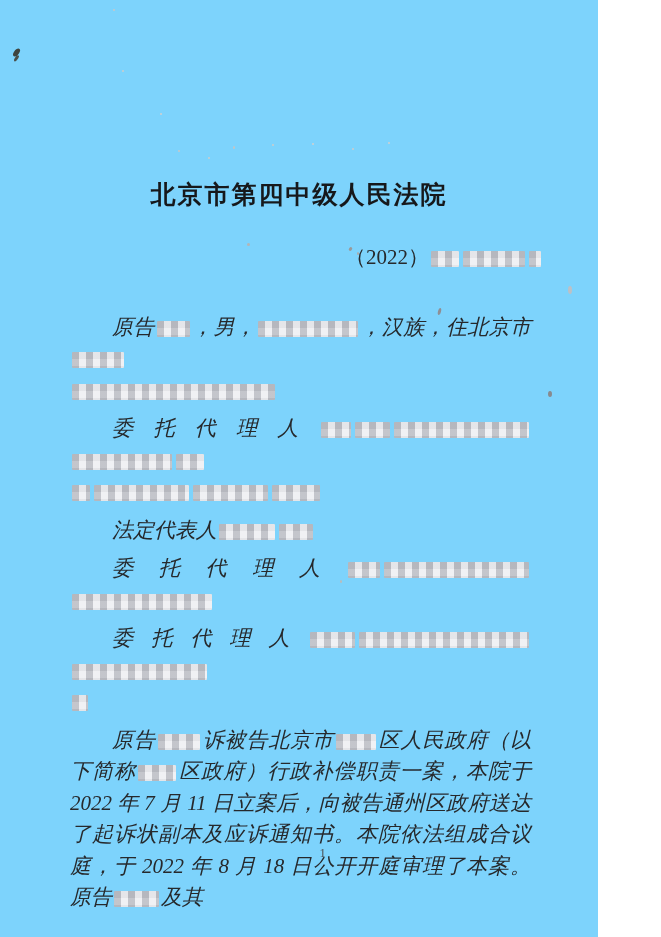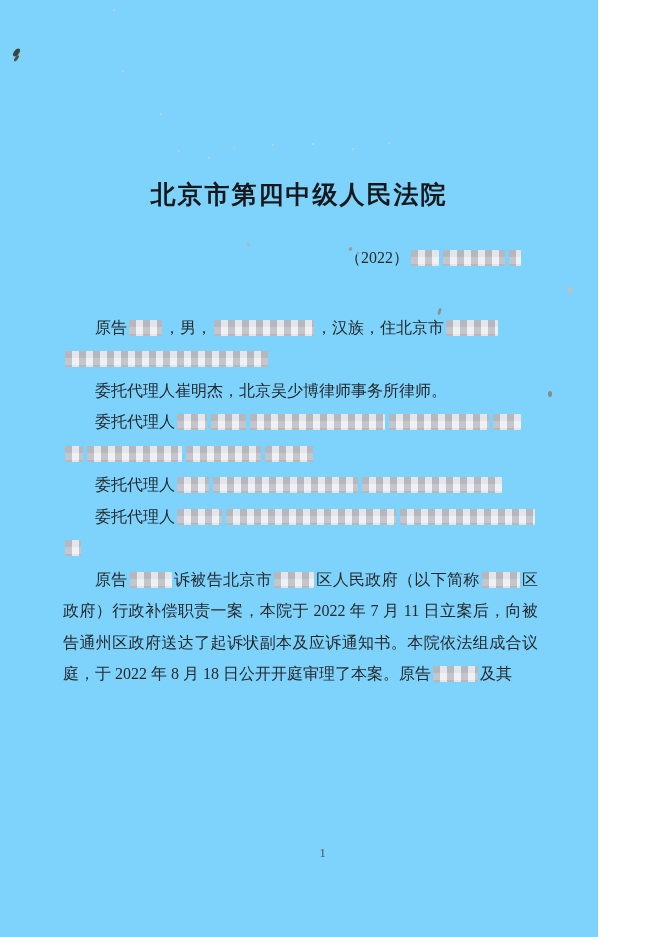--- a/index.html
+++ b/index.html
@@ -22,33 +22,34 @@
     text-align: center;
     font-size: 25px;
     font-weight: 700;
     line-height: 33px;
     letter-spacing: 2px;
     color: #16181b;
   }
   
   .content {
     margin: 0 60px 0 63px;
-    font-size: 16px;
+    font-size: 21px;
     line-height: 31.5px;
     color: #26292c;
     text-align: justify;
   }
   .case-line {
     margin: 31px 0 38px 282px;
     text-align: left;
     white-space: nowrap;
   }
   .para {
-    margin: 0;
+    margin: 7px;
     text-indent: 2em;
+    font-style: italic;
   }
   
   .redact {
     display: inline-block;
     height: 16px;
     vertical-align: -3px;
     margin: 0 2px;
     border-radius: 1px;
     background-image:
       repeating-linear-gradient(90deg, rgba(134,137,146,0.38) 0 7px, rgba(246,247,249,0.5) 7px 14px),
@@ -107,22 +108,22 @@
   <div class="speck" style="left:340px;top:580px;width:2px;height:3px;background:#bbbbbb;"></div>
 
   <div class="title-block">
     <div>北京市第四中级人民法院</div>
   </div>
 
   <div class="content">
     <div class="case-line"><span>（2022）</span><span class="redact" style="width: 28px;"></span><span class="redact" style="width: 62px;"></span><span class="redact" style="width: 12px;"></span></div>
 
     <p class="para"><span>原告</span><span class="redact" style="width: 33px;"></span><span>，男，</span><span class="redact" style="width: 100px;"></span><span>，汉族，住北京市</span><span class="redact" style="width: 52px;"></span><br><span class="redact" style="width: 203px;"></span></p>
-    <p class="para"><span>委托代理人崔明杰，北京吴少博律师事务所律师。</span></p>
     <p class="para"><span>委托代理人</span><span class="redact" style="width: 30px;"></span><span class="redact" style="width: 35px;"></span><span class="redact" style="width: 135px;"></span><span class="redact" style="width: 100px;"></span><span class="redact" style="width: 28px;"></span><br><span class="redact" style="width: 18px;"></span><span class="redact" style="width: 95px;"></span><span class="redact" style="width: 75px;"></span><span class="redact" style="width: 48px;"></span></p>
+    <p class="para"><span>法定代表人</span><span class="redact" style="width: 56px;"></span><span class="redact" style="width: 34px;"></span></p>
     <p class="para"><span>委托代理人</span><span class="redact" style="width: 32px;"></span><span class="redact" style="width: 145px;"></span><span class="redact" style="width: 140px;"></span></p>
     <p class="para"><span>委托代理人</span><span class="redact" style="width: 45px;"></span><span class="redact" style="width: 170px;"></span><span class="redact" style="width: 135px;"></span><br><span class="redact" style="width: 16px;"></span></p>
     <p class="para"><span>原告</span><span class="redact" style="width: 42px;"></span><span>诉被告北京市</span><span class="redact" style="width: 40px;"></span><span>区人民政府（以下简称</span><span class="redact" style="width: 38px;"></span><span>区政府）行政补偿职责一案，本院于 2022 年 7 月 11 日立案后，向被告通州区政府送达了起诉状副本及应诉通知书。本院依法组成合议庭，于 2022 年 8 月 18 日公开开庭审理了本案。原告</span><span class="redact" style="width: 45px;"></span><span>及其</span></p>
   </div>
 
   <div class="page-number">1</div>
 
 </div>
 
 </body></html>

